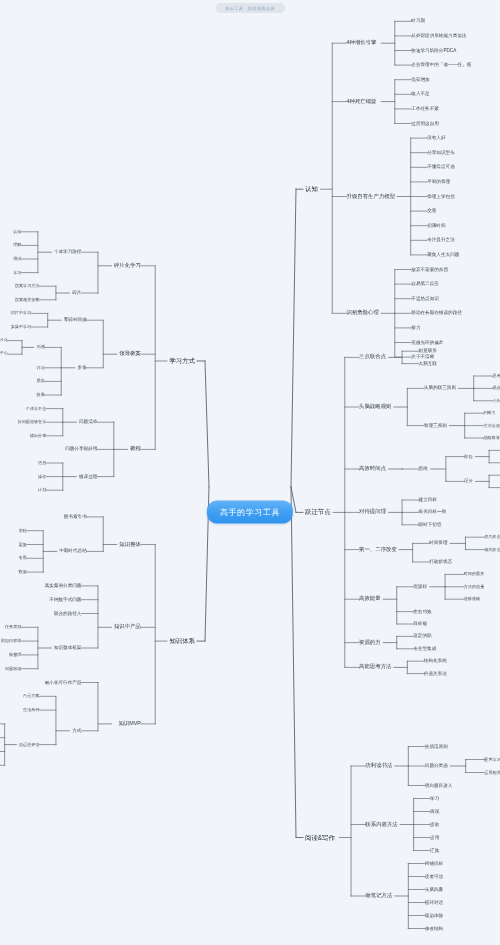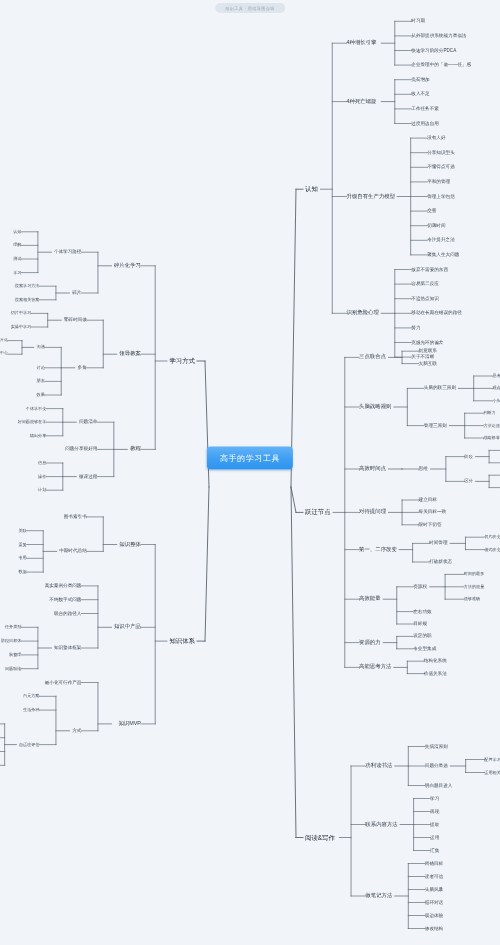--- a/index.html
+++ b/index.html
@@ -299,21 +299,21 @@
       <path d="M97.952,730.8 L81.452,730.8" stroke="#5a636d" stroke-width="0.65" fill="none" stroke-linecap="square"></path>
       <path d="M111.452,723.9 L97.952,723.9" stroke="#5a636d" stroke-width="0.7" fill="none" stroke-linecap="square"></path>
       <path d="M97.952,682.5 L97.952,730.8" stroke="#5a636d" stroke-width="0.7" fill="none" stroke-linecap="square"></path>
       <path d="M155.212,723.9 L140.912,723.9" stroke="#5a636d" stroke-width="0.65" fill="none" stroke-linecap="square"></path>
       <path d="M166.912,641.1 L155.212,641.1" stroke="#5a636d" stroke-width="0.7" fill="none" stroke-linecap="square"></path>
       <path d="M155.212,544.5 L155.212,723.9" stroke="#5a636d" stroke-width="0.7" fill="none" stroke-linecap="square"></path>
       <path d="M209,487 L205,641.1" stroke="#5a636d" stroke-width="0.9" fill="none" stroke-linecap="square"></path>
       <path d="M205,641.1 L197,641.1" stroke="#5a636d" stroke-width="0.9" fill="none" stroke-linecap="square"></path>
     </svg>
 
-  <div class="root" id="rootNode" style="left:250px;top:458px;">高手的学习工具</div>
+  <div class="root" id="rootNode" style="left:250px;top:512px;border-radius:10px;">高手的学习工具</div>
 
   <div id="nodelayer">
       <div class="node r d1" style="left: 305px; top: 189.2px;">认知</div>
       <div class="node r d2" style="left: 346.544px; top: 43.2px;">4种增长引擎</div>
       <div class="node r d3" style="left: 411.296px; top: 21.3px;">时习期</div>
       <div class="node r d3" style="left: 411.296px; top: 35.9px;">从外部提供系统能力类似法</div>
       <div class="node r d3" style="left: 411.296px; top: 50.5px;">快速学习阶段分PDCA</div>
       <div class="node r d3" style="left: 411.296px; top: 65.1px;">企业管理中的「做——任」感</div>
       <div class="node r d2" style="left: 346.544px; top: 101.6px;">4种死亡螺旋</div>
       <div class="node r d3" style="left: 411.296px; top: 79.7px;">负荷增加</div>

